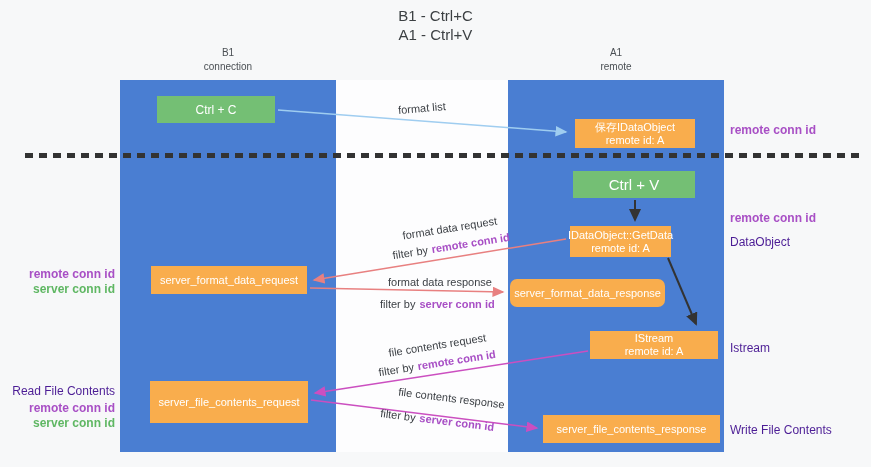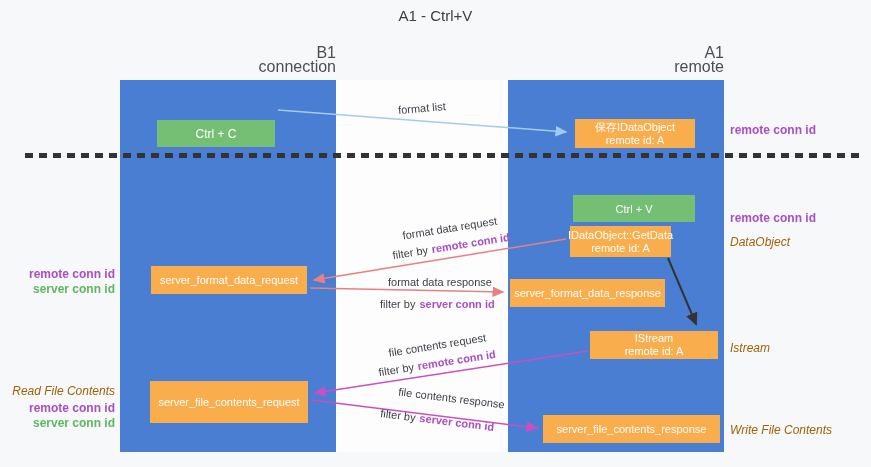--- a/index.html
+++ b/index.html
@@ -10,21 +10,21 @@
     position: relative;
     overflow: hidden;
     color: #3b3f44;
   }
   .abs { position: absolute; }
 
   
   .title { left: 0; top: 6px; width: 871px; text-align: center; font-size: 15px; color: #3c4043; line-height: 19px; z-index: 4; }
 
   
-  .col-header { top: 46px; width: 216px; text-align: right; font-size: 16px; color: #4a4f54; line-height: 14px; z-index: 4; }
+  .col-header { top: 46px; width: 216px; text-align: center; font-size: 10px; color: #4a4f54; line-height: 14px; z-index: 4; }
   .col-header.left { left: 120px; }
   .col-header.right { left: 508px; }
 
   
   .channel { left: 336px; top: 80px; width: 172px; height: 372px; background: #fdfdfe; z-index: 0; }
   .column { top: 80px; width: 216px; height: 372px; background: var(--column-blue, #4a7ed2); z-index: 1; }
   .column.left { left: 120px; }
   .column.right { left: 508px; }
 
   
@@ -39,38 +39,38 @@
   .ln-magenta{ stroke: var(--arrow-magenta, #cb4fc0); stroke-width: 1.5; }
   #mBlue path    { fill: var(--arrow-lightblue, #9fcdf0); }
   #mBlack path   { fill: var(--arrow-black, #333); }
   #mSalmon path  { fill: var(--arrow-salmon, #e88080); }
   #mMagenta path { fill: var(--arrow-magenta, #cb4fc0); }
 
   
   .box { display: flex; flex-direction: column; align-items: center; justify-content: center;
          color: #fff; text-align: center; z-index: 5; white-space: nowrap; }
   .box.orange { background: var(--box-orange, #f9ad4d); }
-  .box.green  { background: var(--box-green, #74bf74); margin-top: 24px; }
+  .box.green  { background: var(--box-green, #74bf74); }
 
   #box-ctrl-c  { left: 157px; top: 96px;  width: 118px; height: 27px; font-size: 12px; }
   #box-save    { left: 575px; top: 119px; width: 120px; height: 29px; font-size: 11px; line-height: 13px; }
-  #box-ctrl-v  { left: 573px; top: 171px; width: 122px; height: 27px; font-size: 11px; }
+  #box-ctrl-v  { left: 573px; top: 171px; width: 122px; height: 27px; font-size: 15px; }
   #box-getdata { left: 570px; top: 226px; width: 101px; height: 31px; font-size: 11px; line-height: 13px; }
   #box-sfdreq  { left: 151px; top: 266px; width: 156px; height: 28px; font-size: 11px; }
-  #box-sfdres  { left: 510px; top: 279px; width: 155px; height: 28px; font-size: 11px; }
+  #box-sfdres  { left: 510px; top: 279px; width: 155px; height: 28px; font-size: 11px; border-radius: 7px; }
   #box-istream { left: 590px; top: 331px; width: 128px; height: 28px; font-size: 11px; line-height: 13px; }
   #box-sfcreq  { left: 150px; top: 381px; width: 158px; height: 42px; font-size: 11px; }
   #box-sfcres  { left: 543px; top: 415px; width: 177px; height: 28px; font-size: 11px; }
 
   
   .rlabel { left: 730px; font-size: 12px; z-index: 4; white-space: nowrap; }
   .llabel { left: 10px; width: 105px; text-align: right; font-size: 12px; z-index: 4; white-space: nowrap; }
   .purple-bold { color: var(--text-purple, #a84fc5); font-weight: bold; }
   .green-bold  { color: var(--text-green, #5fb763); font-weight: bold; }
-  .dark        { color: #a16207; font-style: italic; }
+  .dark        { color: #4c1d95; }
   #r-remote1 { top: 123px; }
   #r-remote2 { top: 211px; }
   #r-dataobject { top: 235px; }
   #r-istream { top: 341px; }
   #r-write   { top: 423px; }
   #l-remote1 { top: 267px; }
   #l-server1 { top: 282px; }
   #l-read    { top: 384px; }
   #l-remote2 { top: 401px; }
   #l-server2 { top: 416px; }
@@ -85,20 +85,21 @@
   #lab-filter2 { left: 380px; top: 298px; }
   #lab-fcr     { left: 388px; top: 339px; transform: rotate(-9deg); }
   #lab-filter3 { left: 378px; top: 357px; transform: rotate(-9deg); }
   #lab-fcres   { left: 398px; top: 392px; transform: rotate(7deg); }
   #lab-filter4 { left: 380px; top: 414px; transform: rotate(7deg); }
 </style>
 </head>
 <body>
 
 <div class="abs title">
+  <div>B1 - Ctrl+C</div>
   <div>A1 - Ctrl+V</div>
 </div>
 
 <div class="abs col-header left">
   <div>B1</div>
   <div>connection</div>
 </div>
 <div class="abs col-header right">
   <div>A1</div>
   <div>remote</div>

